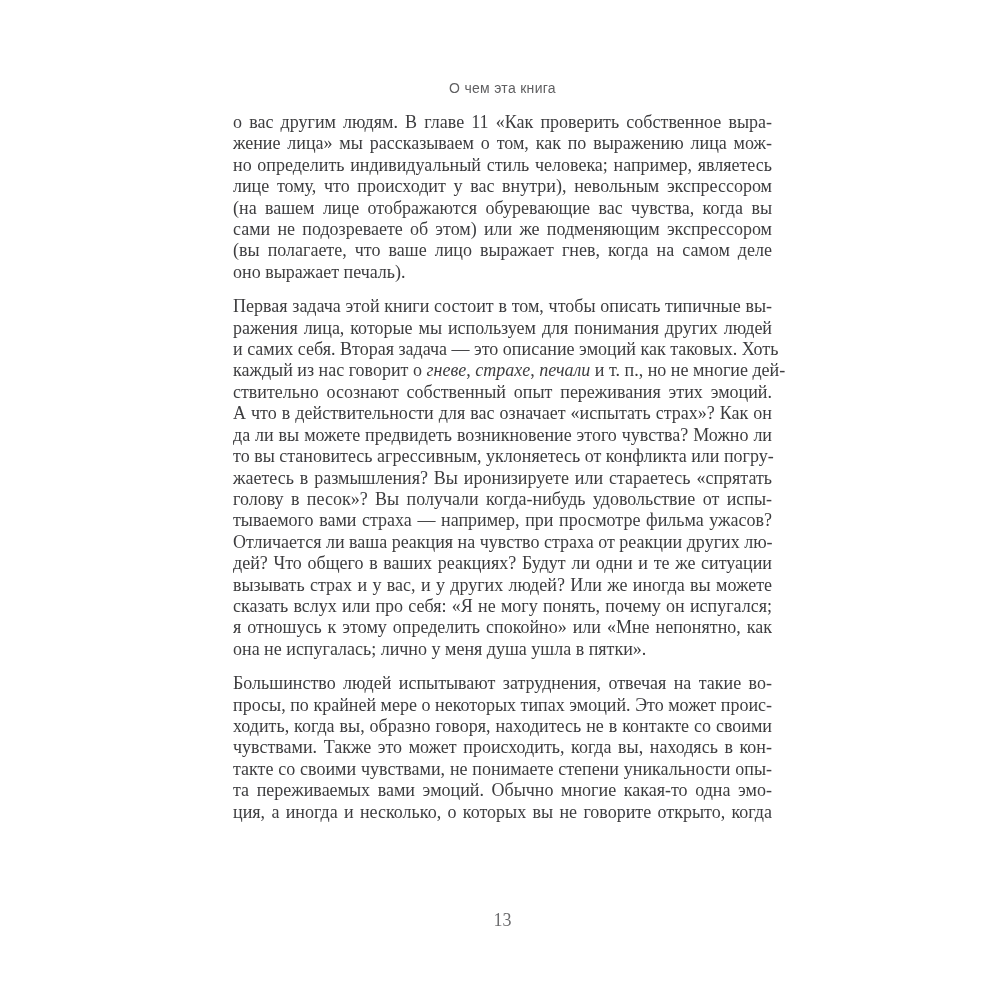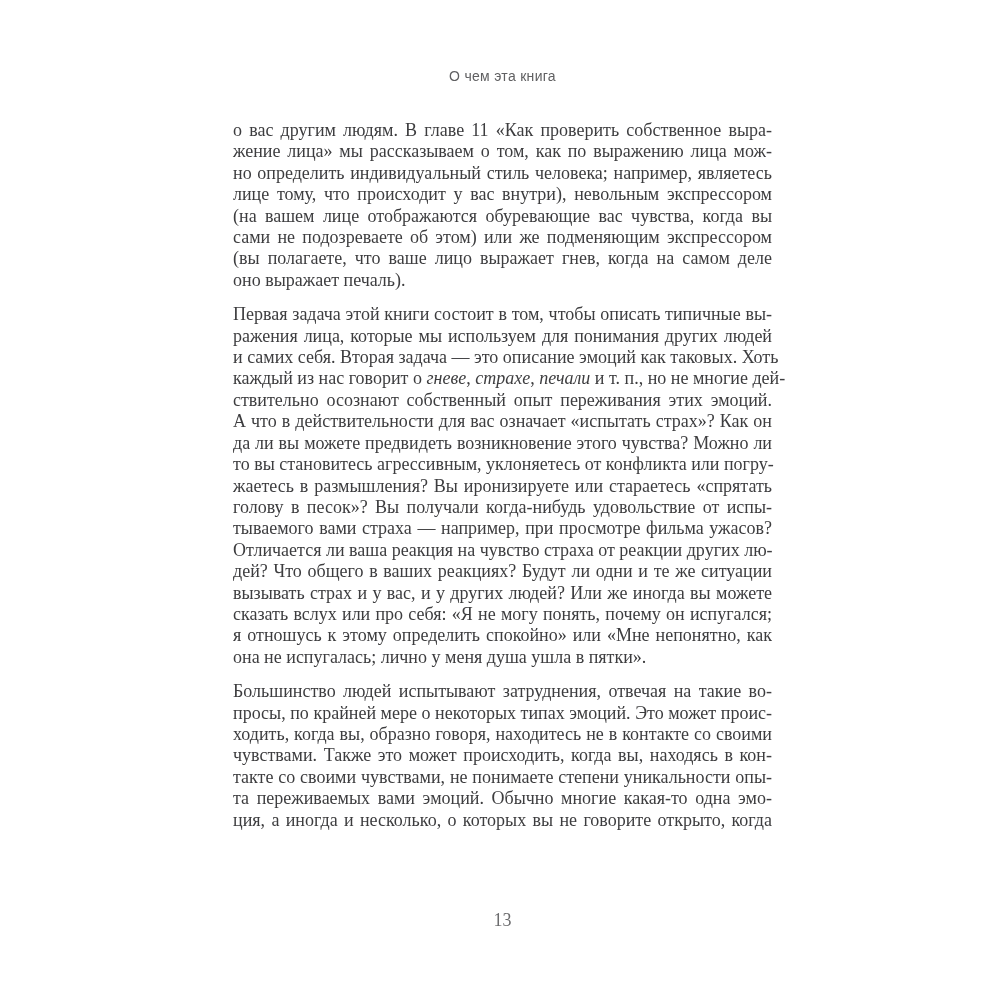--- a/index.html
+++ b/index.html
@@ -11,39 +11,39 @@
   .page {
     position: relative;
     width: 1000px;
     height: 1000px;
     background: #ffffff;
     overflow: hidden;
   }
   .running-head {
     position: absolute;
     left: 233px;
-    top: 68px;
+    top: 80px;
     width: 539px;
     text-align: center;
     font-family: "Liberation Sans", sans-serif;
     font-size: 14px;
     color: #606062;
     letter-spacing: 0.3px;
   }
   .text-column {
     position: absolute;
     left: 233px;
     top: 112px;
     width: 539px;
     color: #3d3d3f;
     font-size: 18px;
     line-height: 21.4px;
   }
   .para { margin-top: 13px; }
-  .para:first-child { margin-top: 8px; }
+  .para:first-child { margin-top: 0; }
   .line {
     text-align: justify;
     text-align-last: justify;
     white-space: nowrap;
   }
   .line.last {
     text-align-last: left;
   }
   .em { font-style: italic; }
   .page-number {

